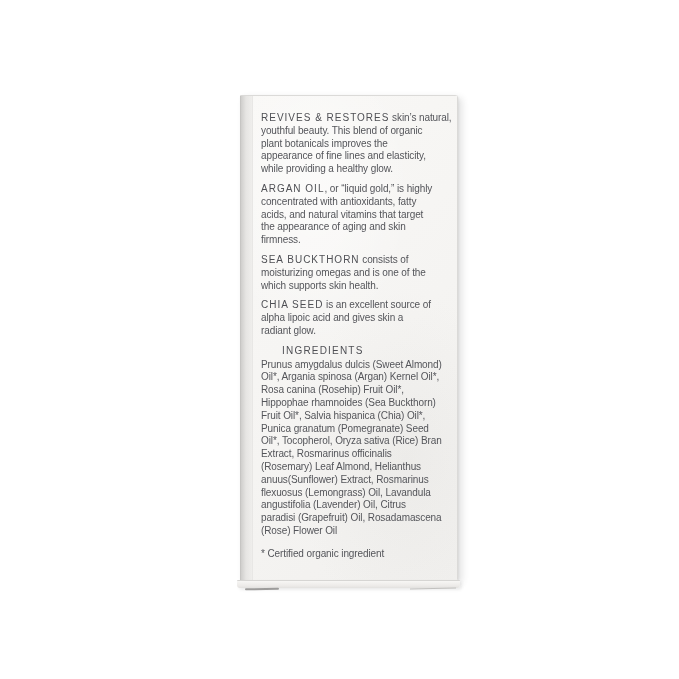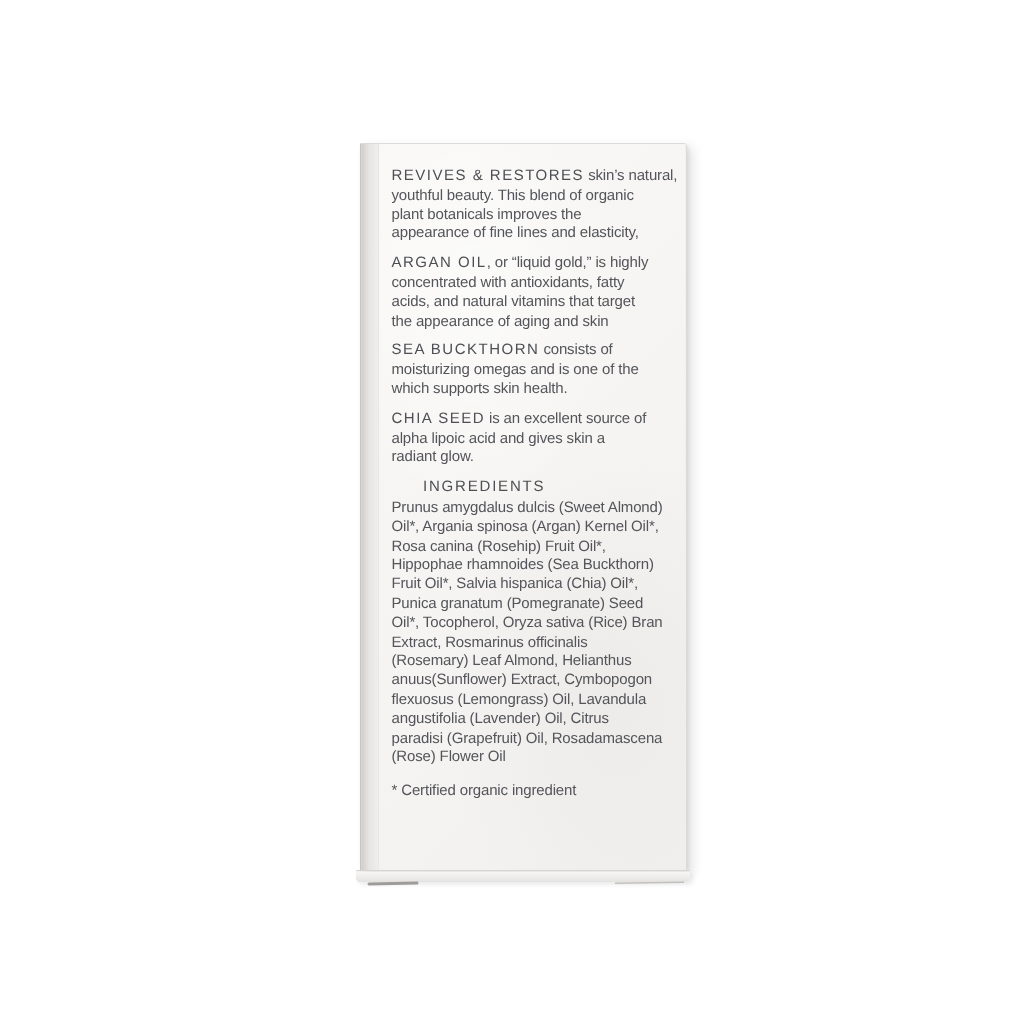--- a/index.html
+++ b/index.html
@@ -119,29 +119,31 @@
     <div class="box-side"></div>
 
     <div class="box-face copy">
 
       <div class="para">
         <div class="tline"><span class="lead">REVIVES &amp; RESTORES</span><span> skin’s natural,</span></div>
         <div>
             <div class="tline">youthful beauty. This blend of organic</div>
             <div class="tline">plant botanicals improves the</div>
             <div class="tline">appearance of fine lines and elasticity,</div>
+            <div class="tline">while providing a healthy glow.</div>
           </div>
       </div>
 
       <div class="para">
         <div class="tline"><span class="lead">ARGAN OIL</span><span>, or “liquid gold,” is highly</span></div>
         <div>
             <div class="tline">concentrated with antioxidants, fatty</div>
             <div class="tline">acids, and natural vitamins that target</div>
             <div class="tline">the appearance of aging and skin</div>
+            <div class="tline">firmness.</div>
           </div>
       </div>
 
       <div class="para">
         <div class="tline"><span class="lead">SEA BUCKTHORN</span><span> consists of</span></div>
         <div>
             <div class="tline">moisturizing omegas and is one of the</div>
             <div class="tline">which supports skin health.</div>
           </div>
       </div>
@@ -159,21 +161,21 @@
       <div>
           <div class="tline">Prunus amygdalus dulcis (Sweet Almond)</div>
           <div class="tline">Oil*, Argania spinosa (Argan) Kernel Oil*,</div>
           <div class="tline">Rosa canina (Rosehip) Fruit Oil*,</div>
           <div class="tline">Hippophae rhamnoides (Sea Buckthorn)</div>
           <div class="tline">Fruit Oil*, Salvia hispanica (Chia) Oil*,</div>
           <div class="tline">Punica granatum (Pomegranate) Seed</div>
           <div class="tline">Oil*, Tocopherol, Oryza sativa (Rice) Bran</div>
           <div class="tline">Extract, Rosmarinus officinalis</div>
           <div class="tline">(Rosemary) Leaf Almond, Helianthus</div>
-          <div class="tline">anuus(Sunflower) Extract, Cymbopogon</div>
+          <div class="tline">anuus(Sunflower) Extract, Rosmarinus</div>
           <div class="tline">flexuosus (Lemongrass) Oil, Lavandula</div>
           <div class="tline">angustifolia (Lavender) Oil, Citrus</div>
           <div class="tline">paradisi (Grapefruit) Oil, Rosadamascena</div>
           <div class="tline">(Rose) Flower Oil</div>
         </div>
 
       <div class="footnote">* Certified organic ingredient</div>
 
     </div>
   </div>

